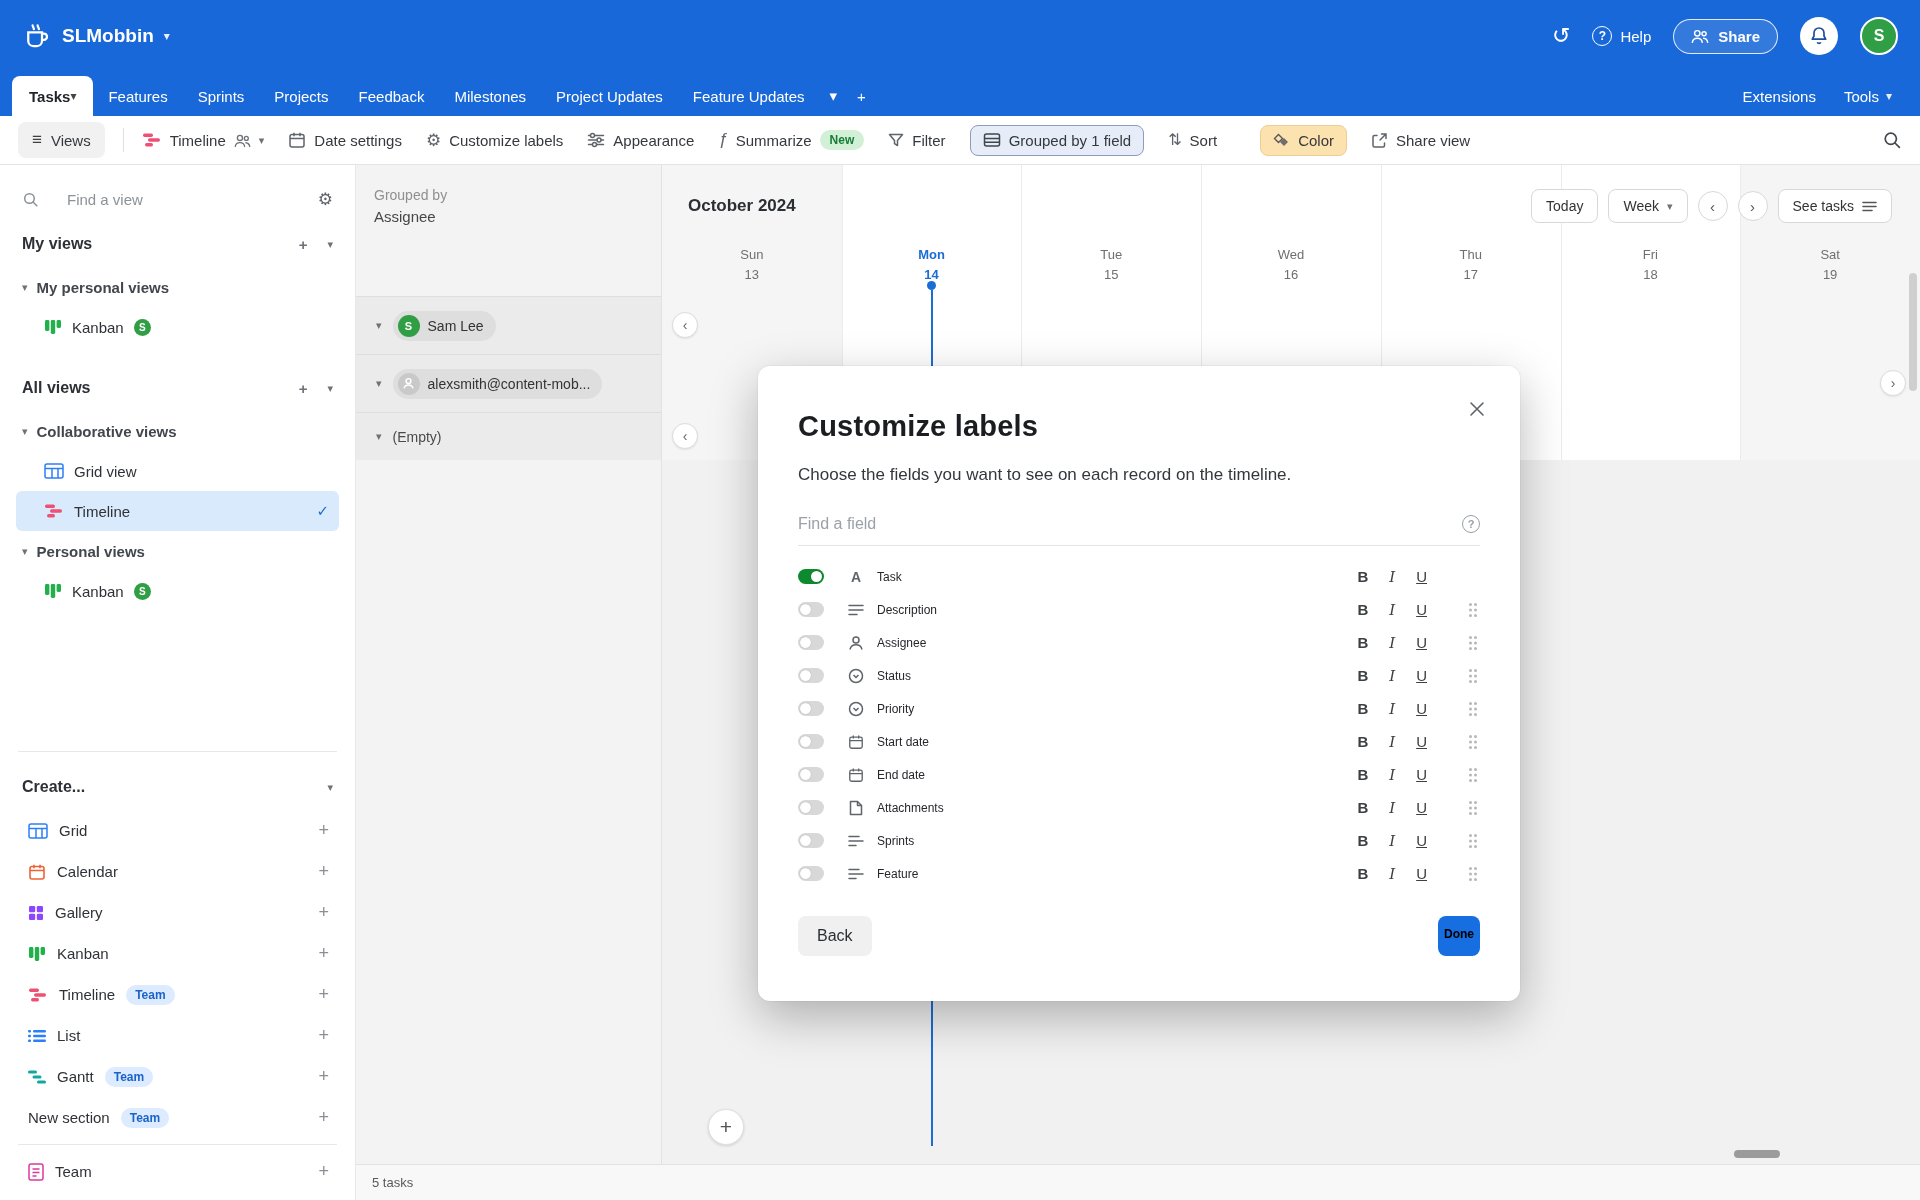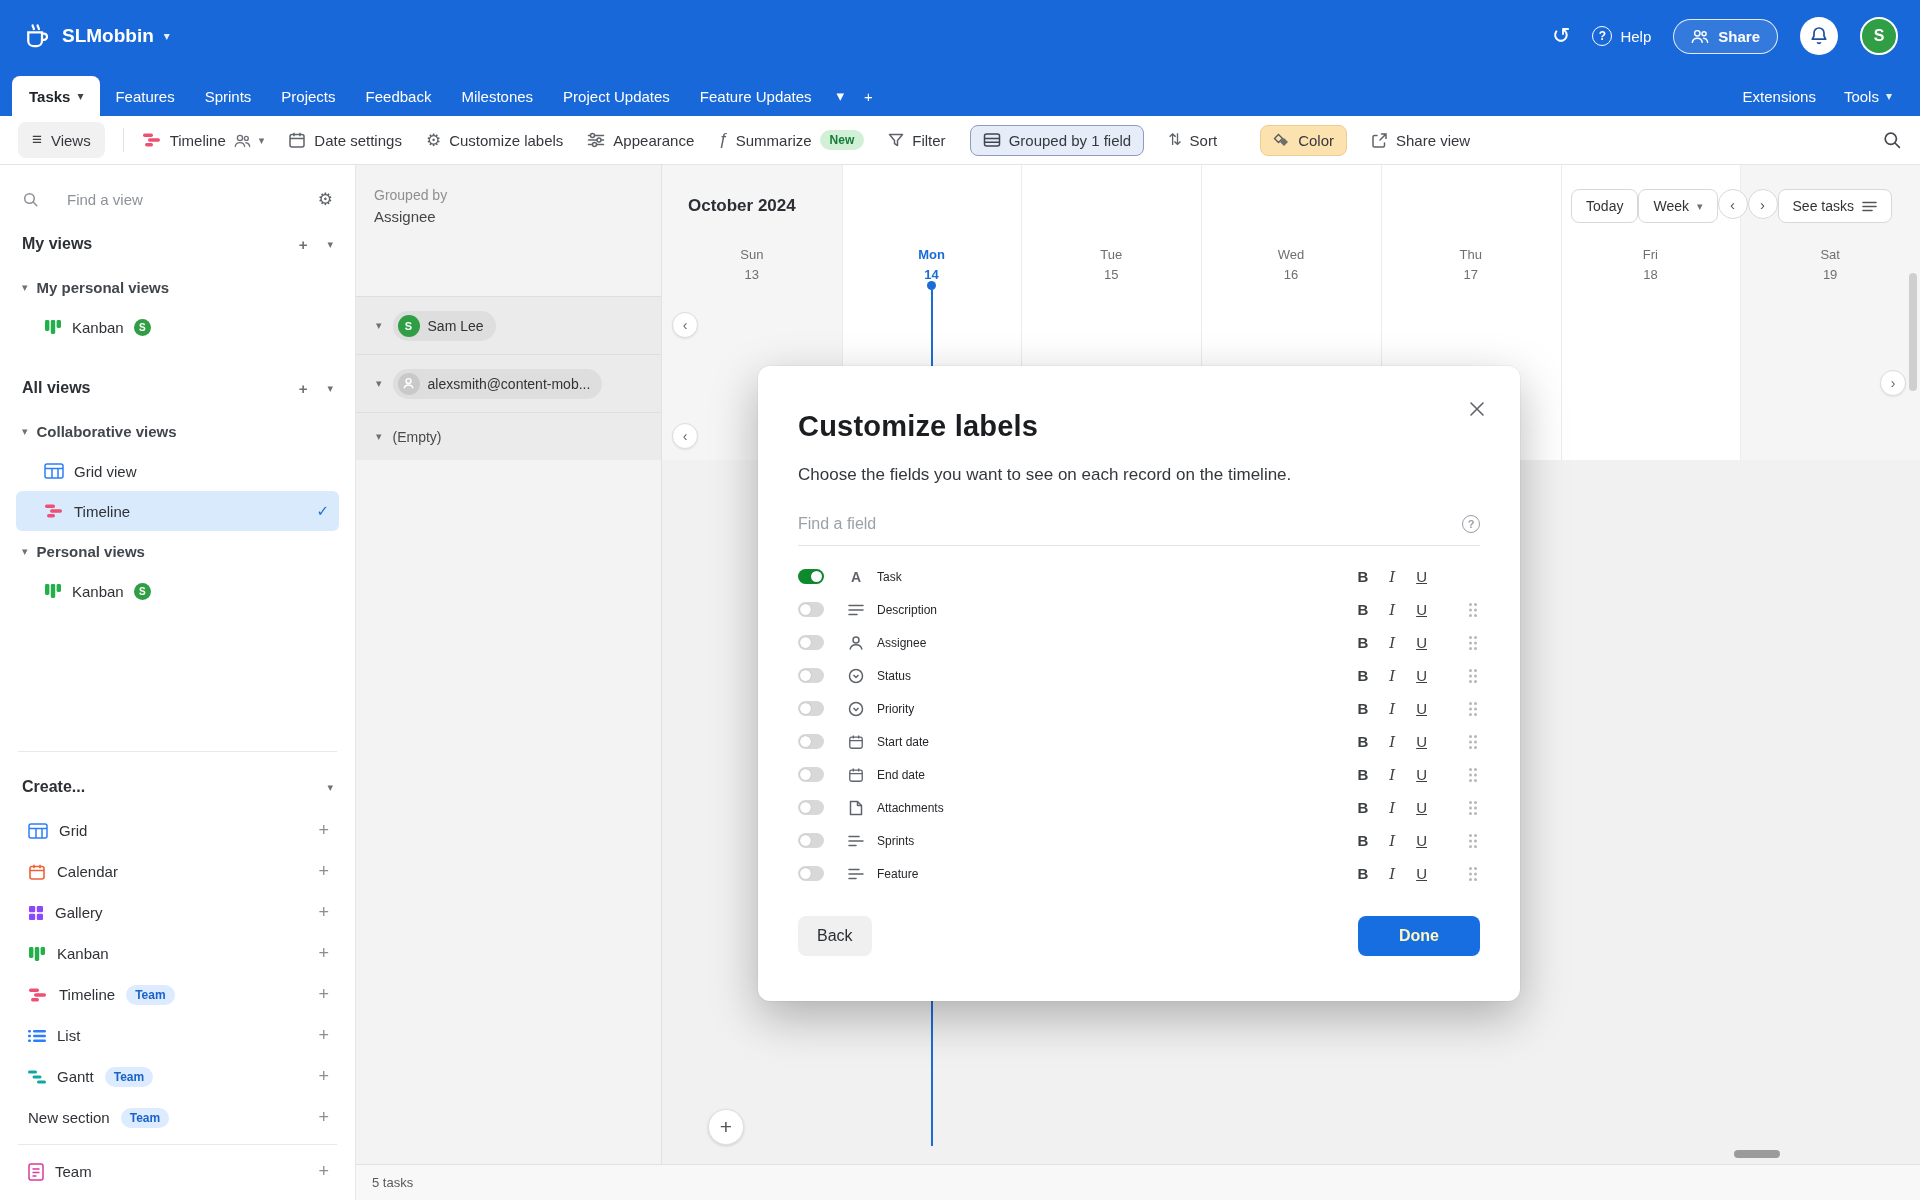--- a/index.html
+++ b/index.html
@@ -19,21 +19,21 @@
   .top-right { margin-left:auto; display:flex; align-items:center; gap:22px; }
   .hist { font-size:22px; line-height:1; }
   .help { display:flex; align-items:center; gap:8px; font-size:15px; }
   .qmark { width:20px; height:20px; border:1.5px solid #fff; border-radius:50%; display:flex; align-items:center; justify-content:center; font-size:12px; font-weight:700; }
   .share-btn { display:flex; align-items:center; gap:9px; border:1px solid rgba(255,255,255,.85); background:rgba(255,255,255,.12); border-radius:999px; padding:8px 17px; font-size:15px; font-weight:600; }
   .bell-wrap { width:38px; height:38px; background:#fff; border-radius:50%; display:flex; align-items:center; justify-content:center; }
   .avatar { width:38px; height:38px; border-radius:50%; background:#2f9e44; border:2px solid #fff; color:#fff; display:flex; align-items:center; justify-content:center; font-weight:700; font-size:16px; }
 
   
   .tabbar { height:44px; background:#1968d9; display:flex; align-items:flex-end; padding:0 12px; color:#fff; }
-  .tab { padding:0 15px; font-size:15px; height:40px; display:flex; align-items:center; gap:7px; white-space:nowrap; }
+  .tab { padding:0 15px; font-size:15px; height:40px; display:flex; align-items:center; white-space:nowrap; }
   .tab.active { background:#fff; color:#1f2329; border-radius:8px 8px 0 0; font-weight:700; padding:0 17px; }
   .tab.active .chev { color:#444; opacity:1; }
   .tab-icon-btn { height:40px; display:flex; align-items:center; padding:0 10px; font-size:15px; }
   .tabbar-right { margin-left:auto; display:flex; align-items:center; gap:28px; height:40px; padding-right:16px; font-size:15px; }
   .tools { display:flex; align-items:center; gap:7px; }
 
   
   .toolbar { height:49px; background:#fff; border-bottom:1px solid #e4e4e4; display:flex; align-items:center; padding:0 18px; gap:24px; font-size:15px; color:#35383d; }
   .tb { display:flex; align-items:center; gap:8px; white-space:nowrap; }
   .views-btn { background:#f1f1f1; border-radius:8px; padding:8px 14px; gap:9px; }
@@ -86,21 +86,21 @@
   .empty-label { font-size:14px; color:#4a4a4a; }
 
   .tl { position:absolute; left:306px; right:0; top:0; bottom:36px; background:#f1f1f1; overflow:hidden; }
   .whiteband { position:absolute; left:0; right:0; top:0; height:295px; background:#fff; }
   .cols { position:absolute; left:0; right:0; top:0; bottom:0; display:grid; grid-template-columns:repeat(7,1fr); }
   .col { border-left:1px solid #ececec; }
   .col:first-child { border-left:none; }
   .col.wkend { background:#f5f5f5; }
   .tl-titlebar { position:absolute; top:24px; left:26px; right:28px; display:flex; align-items:center; }
   .month { font-size:17px; font-weight:700; color:#2b2e33; }
-  .tl-controls { margin-left:auto; display:flex; align-items:flex-start; }
+  .tl-controls { margin-left:auto; display:flex; gap:10px; align-items:center; }
   .btn-light { border:1px solid #d8d8d8; background:#fff; border-radius:8px; height:34px; padding:0 14px; display:inline-flex; align-items:center; font-size:14px; color:#333; gap:8px; }
   .round-btn { width:30px; height:30px; border-radius:50%; border:1px solid #d8d8d8; background:#fff; display:flex; align-items:center; justify-content:center; color:#555; font-size:15px; }
   .dayhead { position:absolute; top:82px; left:0; right:0; display:grid; grid-template-columns:repeat(7,1fr); text-align:center; }
   .dname { font-size:13px; color:#6f6f6f; }
   .ddate { font-size:13px; color:#6f6f6f; margin-top:5px; }
   .daycell.today .dname, .daycell.today .ddate { color:#1a6dd6; font-weight:700; }
   .today-dot { position:absolute; width:9px; height:9px; border-radius:50%; background:#1a6dd6; top:116px; left:calc(100%/7*1.5 - 4.5px); }
   .today-line { position:absolute; width:2px; background:#1a6dd6; top:125px; bottom:18px; left:calc(100%/7*1.5 - 1px); }
   .lane-btn { position:absolute; width:26px; height:26px; border-radius:50%; background:#fff; border:1px solid #dcdcdc; display:flex; align-items:center; justify-content:center; color:#666; font-size:14px; box-shadow:0 1px 2px rgba(0,0,0,.08); }
   .add-btn { position:absolute; left:46px; top:944px; width:36px; height:36px; border-radius:50%; background:#fff; border:1px solid #e0e0e0; box-shadow:0 1px 3px rgba(0,0,0,.14); display:flex; align-items:center; justify-content:center; font-size:21px; color:#555; }
@@ -126,21 +126,21 @@
   .ficon { width:20px; display:flex; justify-content:center; margin-right:11px; color:#5f646b; font-size:14px; font-weight:600; }
   .flabel { font-size:12px; color:#25272b; }
   .fmt { margin-left:auto; display:flex; align-items:center; gap:21px; }
   .fmt-b { font-weight:700; font-size:15px; color:#3c4043; }
   .fmt-i { font-style:italic; font-family:"DejaVu Serif","Liberation Serif",serif; font-size:15px; color:#3c4043; }
   .fmt-u { text-decoration:underline; font-size:15px; color:#3c4043; }
   .handle { width:12px; margin-left:20px; }
   .handle.ghost { visibility:hidden; }
   .modal-actions { display:flex; margin-top:26px; }
   .back-btn { background:#f0f0f0; border-radius:8px; padding:11px 19px; font-size:16px; color:#2b2e33; }
-  .done-btn { margin-left:auto; background:#166ee1; color:#fef9c3; border-radius:8px; padding:11px 41px; font-size:16px; font-weight:600; }
+  .done-btn { margin-left:auto; background:#166ee1; color:#000000; border-radius:8px; padding:11px 6px; font-size:12px; font-weight:600; }
 </style>
 </head>
 <body>
 
 <header class="topbar">
   <div class="brand">
     <span>
       <svg width="30" height="30" viewBox="0 0 24 24" fill="none" stroke="#fff" stroke-width="1.8" stroke-linecap="round">
           <path d="M5 9h11v7a4 4 0 0 1-4 4H9a4 4 0 0 1-4-4V9z"></path>
           <path d="M16 10h1.5a2.5 2.5 0 0 1 0 5H16"></path>

